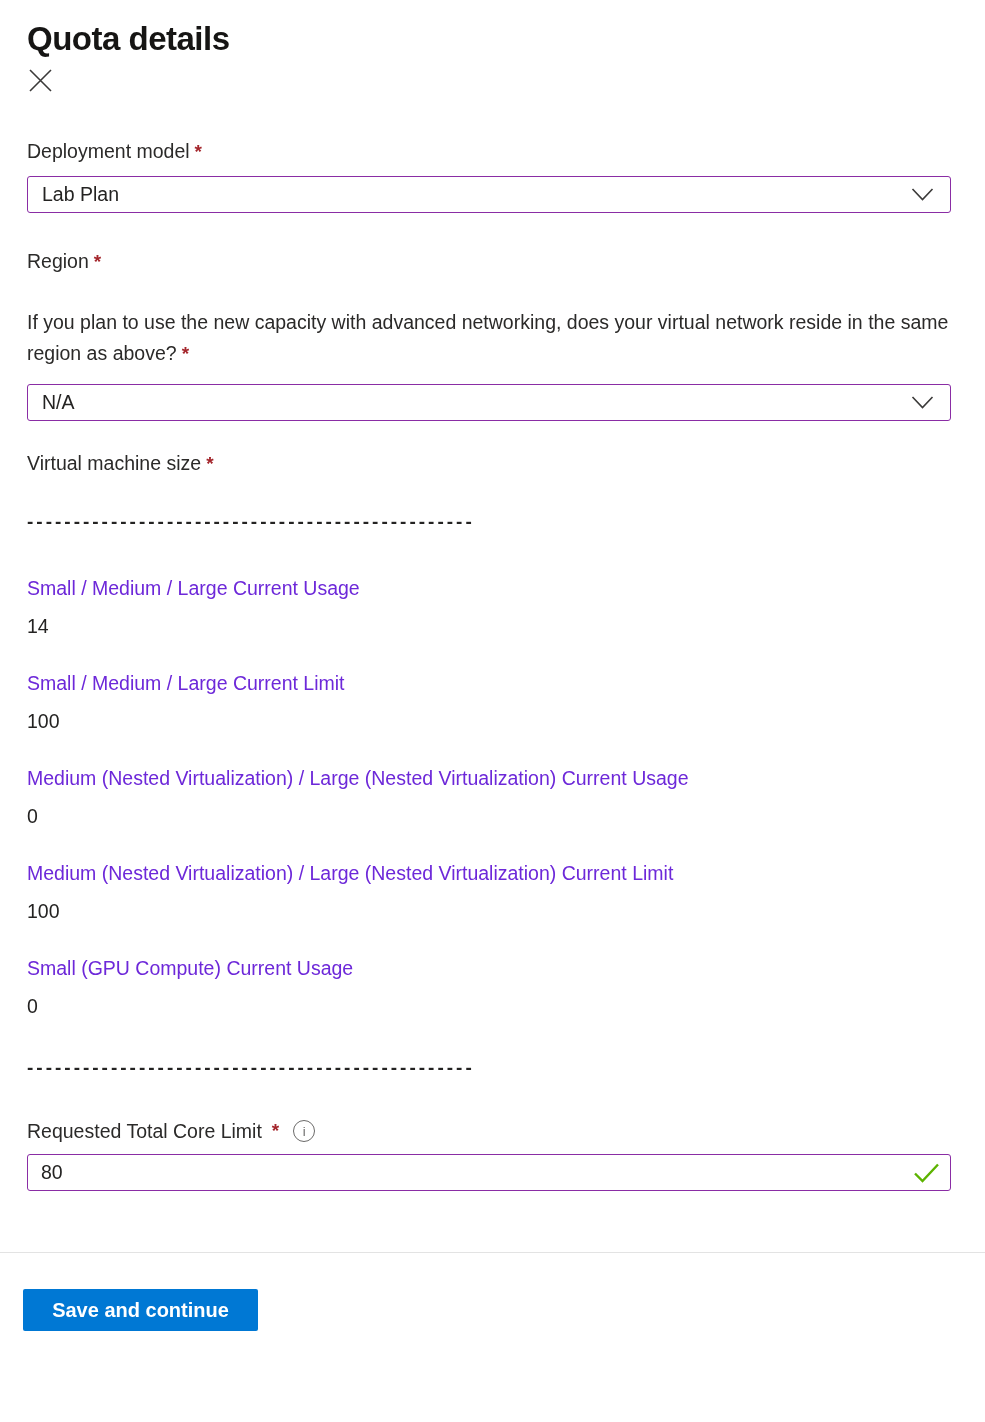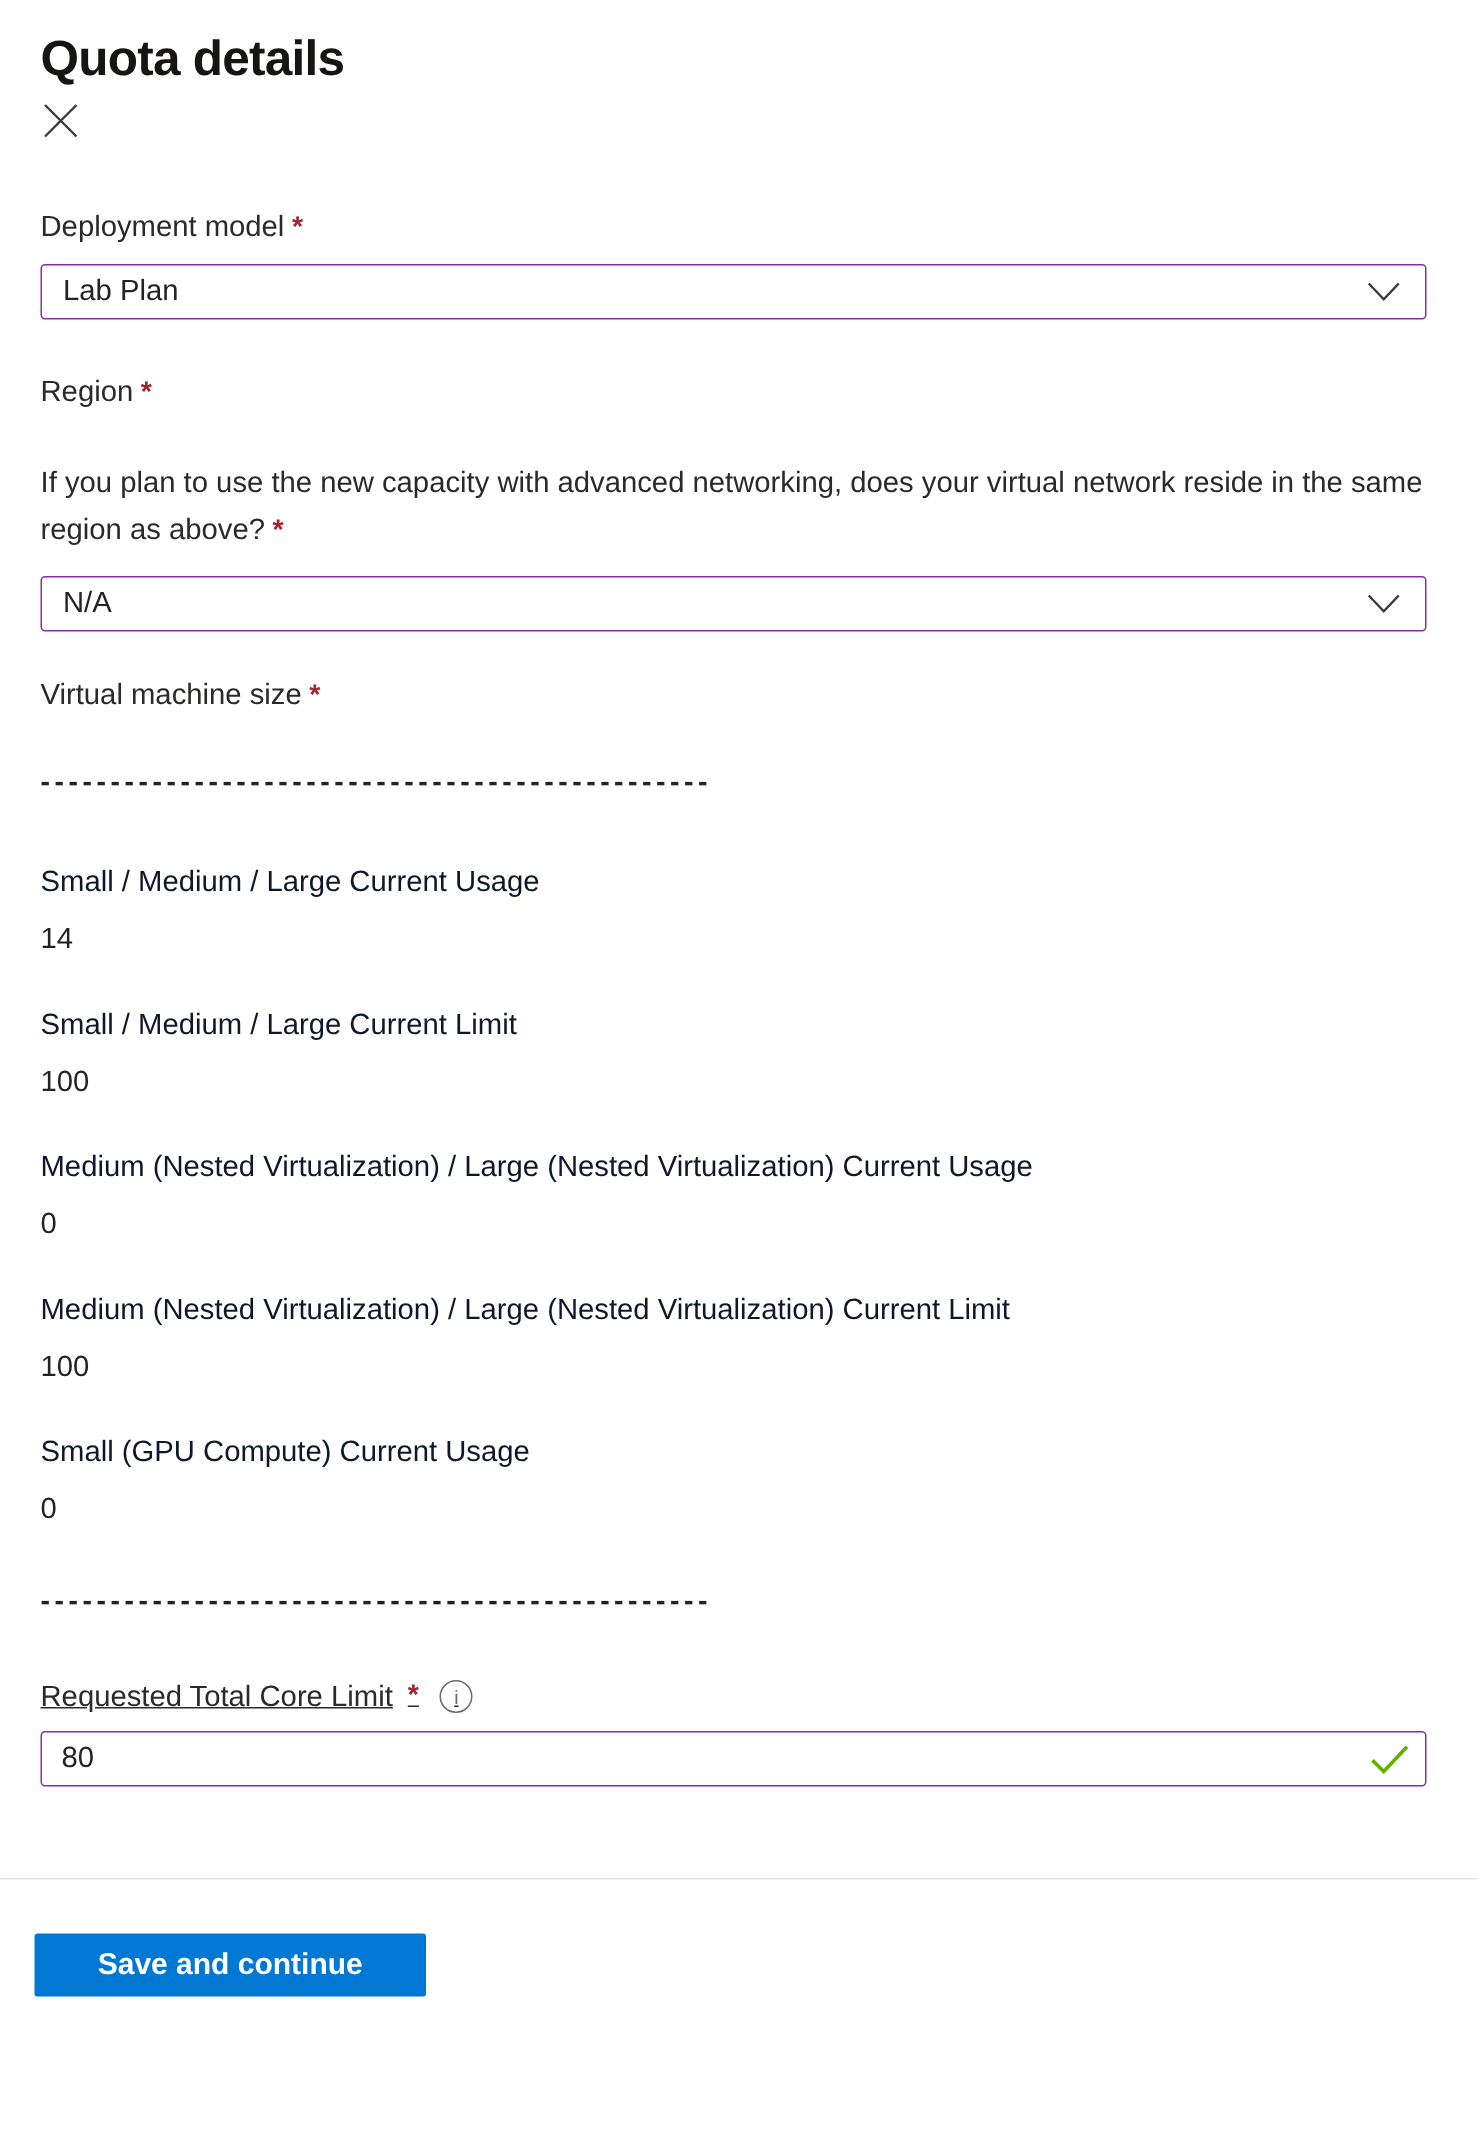--- a/index.html
+++ b/index.html
@@ -93,38 +93,37 @@
     overflow: hidden;
   }
   .sep-1 { margin-top: 34px; }
   .sep-2 { margin-top: 38px; }
   
   .stats { margin-top: 42px; }
   .stat-item { margin-bottom: 33px; }
   .stat-label {
     font-size: 19.5px;
     line-height: 24px;
-    color: #0f172a;
+    color: #6d28d9;
     margin-bottom: 14px;
   }
   .stat-value {
     font-size: 19.5px;
     line-height: 24px;
     color: #242322;
   }
   
   .request-group { margin-top: 39px; }
   .request-label-row {
     display: flex;
     align-items: center;
     font-size: 19.5px;
     line-height: 24px;
     color: #2b2a29;
     margin-bottom: 11px;
-    text-decoration: underline;
   }
   .request-label-row .required { margin-left: 10px; }
   .info-icon {
     box-sizing: border-box;
     width: 22px;
     height: 22px;
     border: 1.5px solid #6b6a69;
     border-radius: 50%;
     display: inline-flex;
     align-items: center;
@@ -158,21 +157,21 @@
   }
   
   .footer-divider {
     height: 0;
     border-top: 1px solid #e3e3e3;
     margin: 61px -34px 0 -27px;
   }
   .save-btn {
     margin-top: 36px;
     margin-left: -4px;
-    width: 261px;
+    width: 235px;
     height: 42px;
     background: #0078d4;
     color: #ffffff;
     border: none;
     border-radius: 2px;
     font-family: "Liberation Sans", sans-serif;
     font-size: 20px;
     font-weight: 700;
     cursor: pointer;
   }

